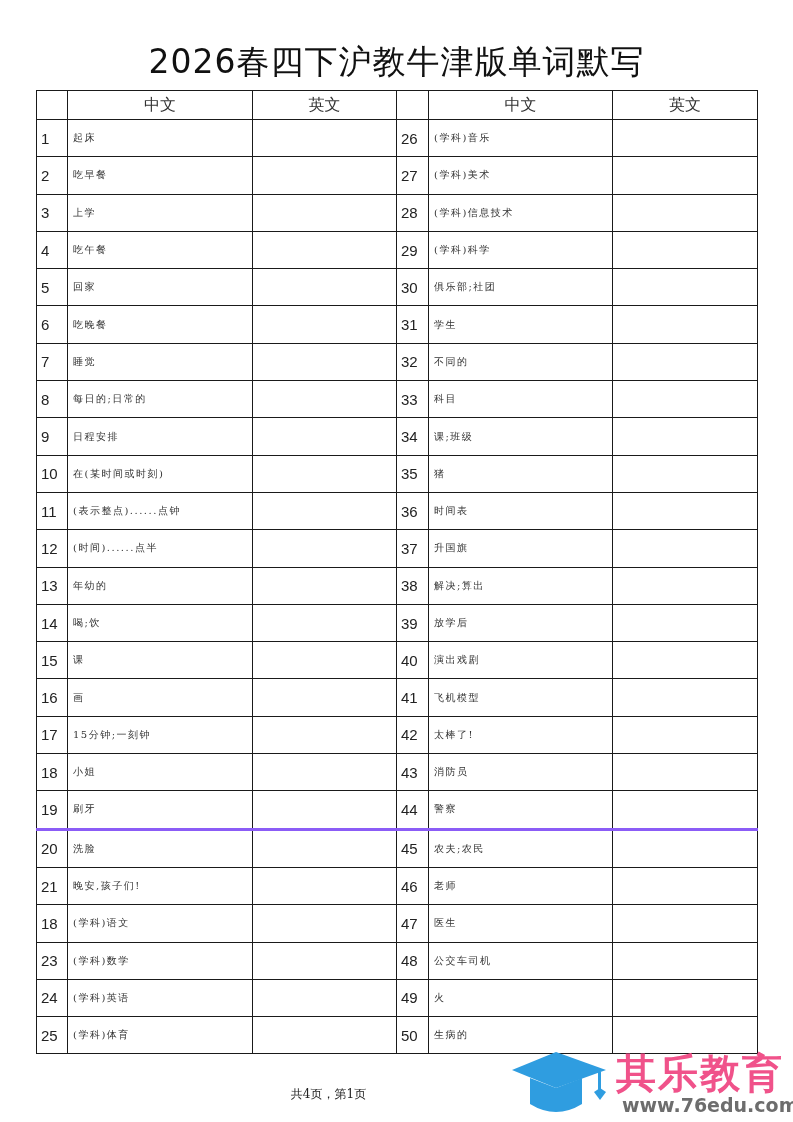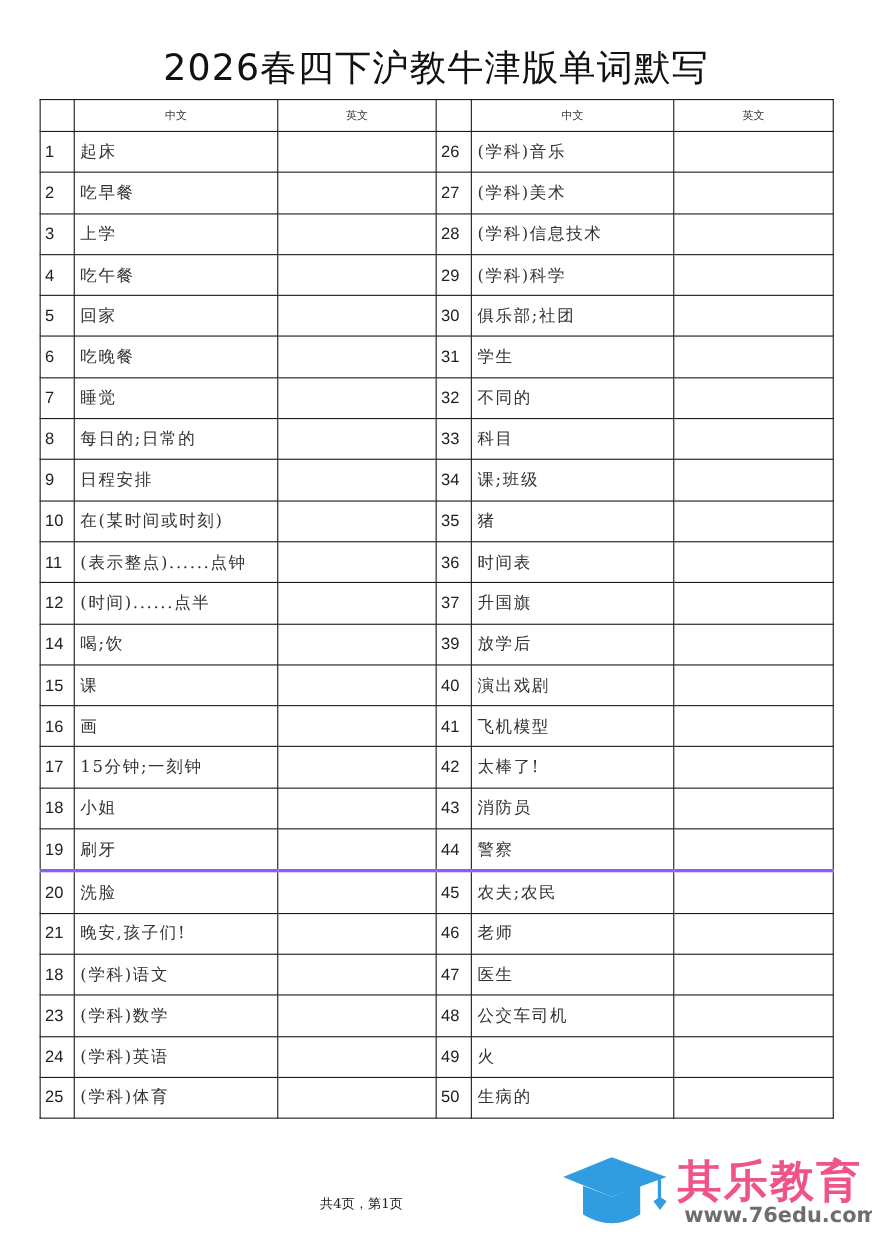--- a/index.html
+++ b/index.html
@@ -13,30 +13,30 @@
     font-family: "DejaVu Sans", sans-serif; letter-spacing: 1px;
   }
   .sheet {
     position: absolute; left: 36px; top: 90px;
     border-collapse: collapse; table-layout: fixed;
   }
   .sheet td, .sheet th {
     border: 1px solid #1a1a1a; padding: 0; overflow: hidden; white-space: nowrap;
   }
   .sheet th {
-    height: 28px; font-weight: normal; font-size: 10px; color: #333;
+    height: 28px; font-weight: normal; font-size: 16px; color: #333;
     font-family: "DejaVu Serif", serif; text-align: center;
   }
   .sheet td { height: 36.3px; font-size: 13.5px; vertical-align: middle; }
   .sheet td.num {
     font-family: "Liberation Sans", sans-serif; font-size: 15px; color: #222;
     padding-left: 4px;
   }
   .sheet td.zh {
-    font-family: "DejaVu Serif", serif; font-size: 15px; color: #333;
+    font-family: "DejaVu Serif", serif; font-size: 10px; color: #333;
     padding-left: 5px; letter-spacing: 1.5px;
   }
   .sheet td.en { }
   .sheet tr.thick td { border-top: 3px solid #8b5cf6; }
   .footer {
     position: absolute; left: 0; top: 1086px; width: 657px; text-align: center;
     font-size: 12px; color: #222; font-family: "DejaVu Serif", serif;
   }
   .logo {
     position: absolute; left: 510px; top: 1044px; width: 283px; height: 78px;
@@ -167,20 +167,28 @@
       </tr>
       <tr>
         <td class="num">12</td>
         <td class="zh">(时间)......点半</td>
         <td class="en"></td>
         <td class="num">37</td>
         <td class="zh">升国旗</td>
         <td class="en"></td>
       </tr>
       <tr>
+        <td class="num">13</td>
+        <td class="zh">年幼的</td>
+        <td class="en"></td>
+        <td class="num">38</td>
+        <td class="zh">解决;算出</td>
+        <td class="en"></td>
+      </tr>
+      <tr>
         <td class="num">14</td>
         <td class="zh">喝;饮</td>
         <td class="en"></td>
         <td class="num">39</td>
         <td class="zh">放学后</td>
         <td class="en"></td>
       </tr>
       <tr>
         <td class="num">15</td>
         <td class="zh">课</td>

